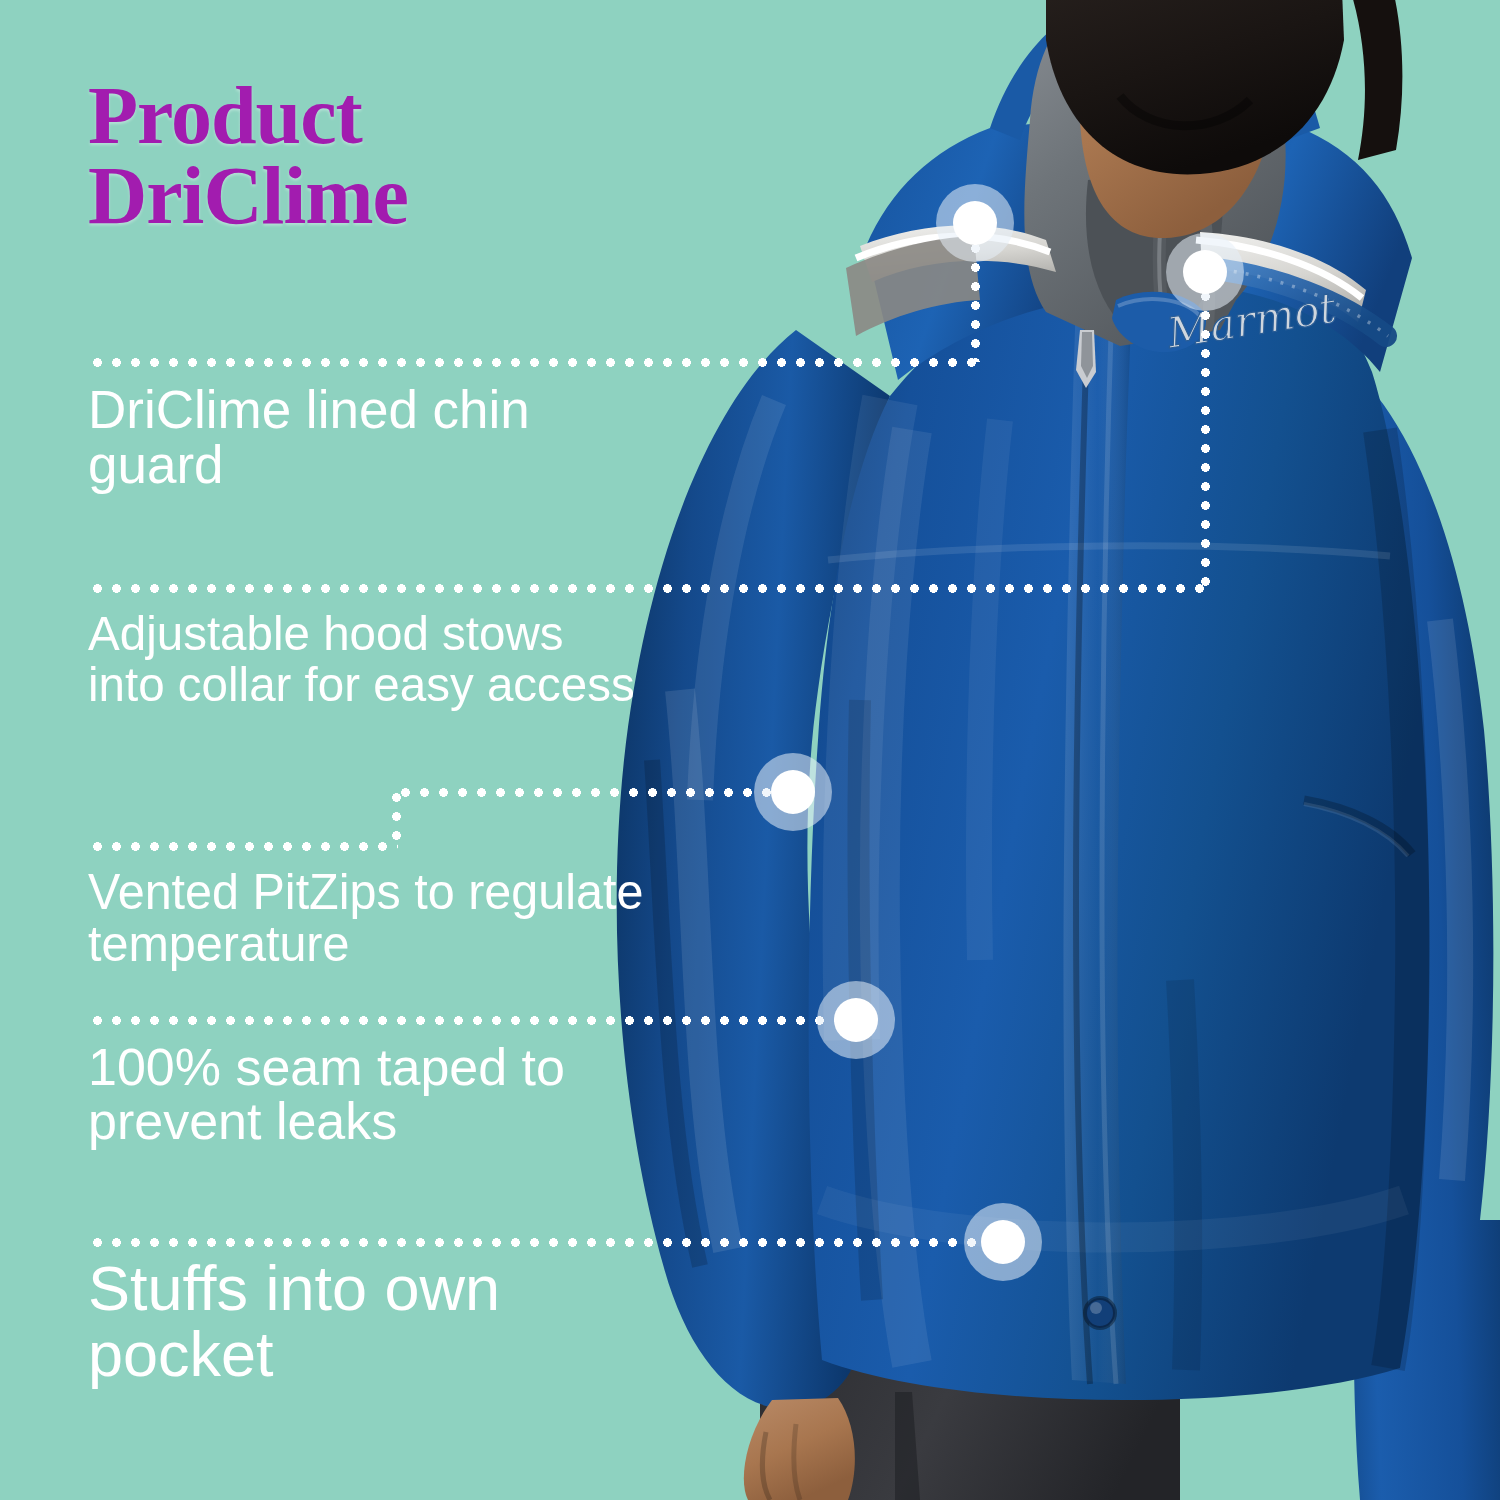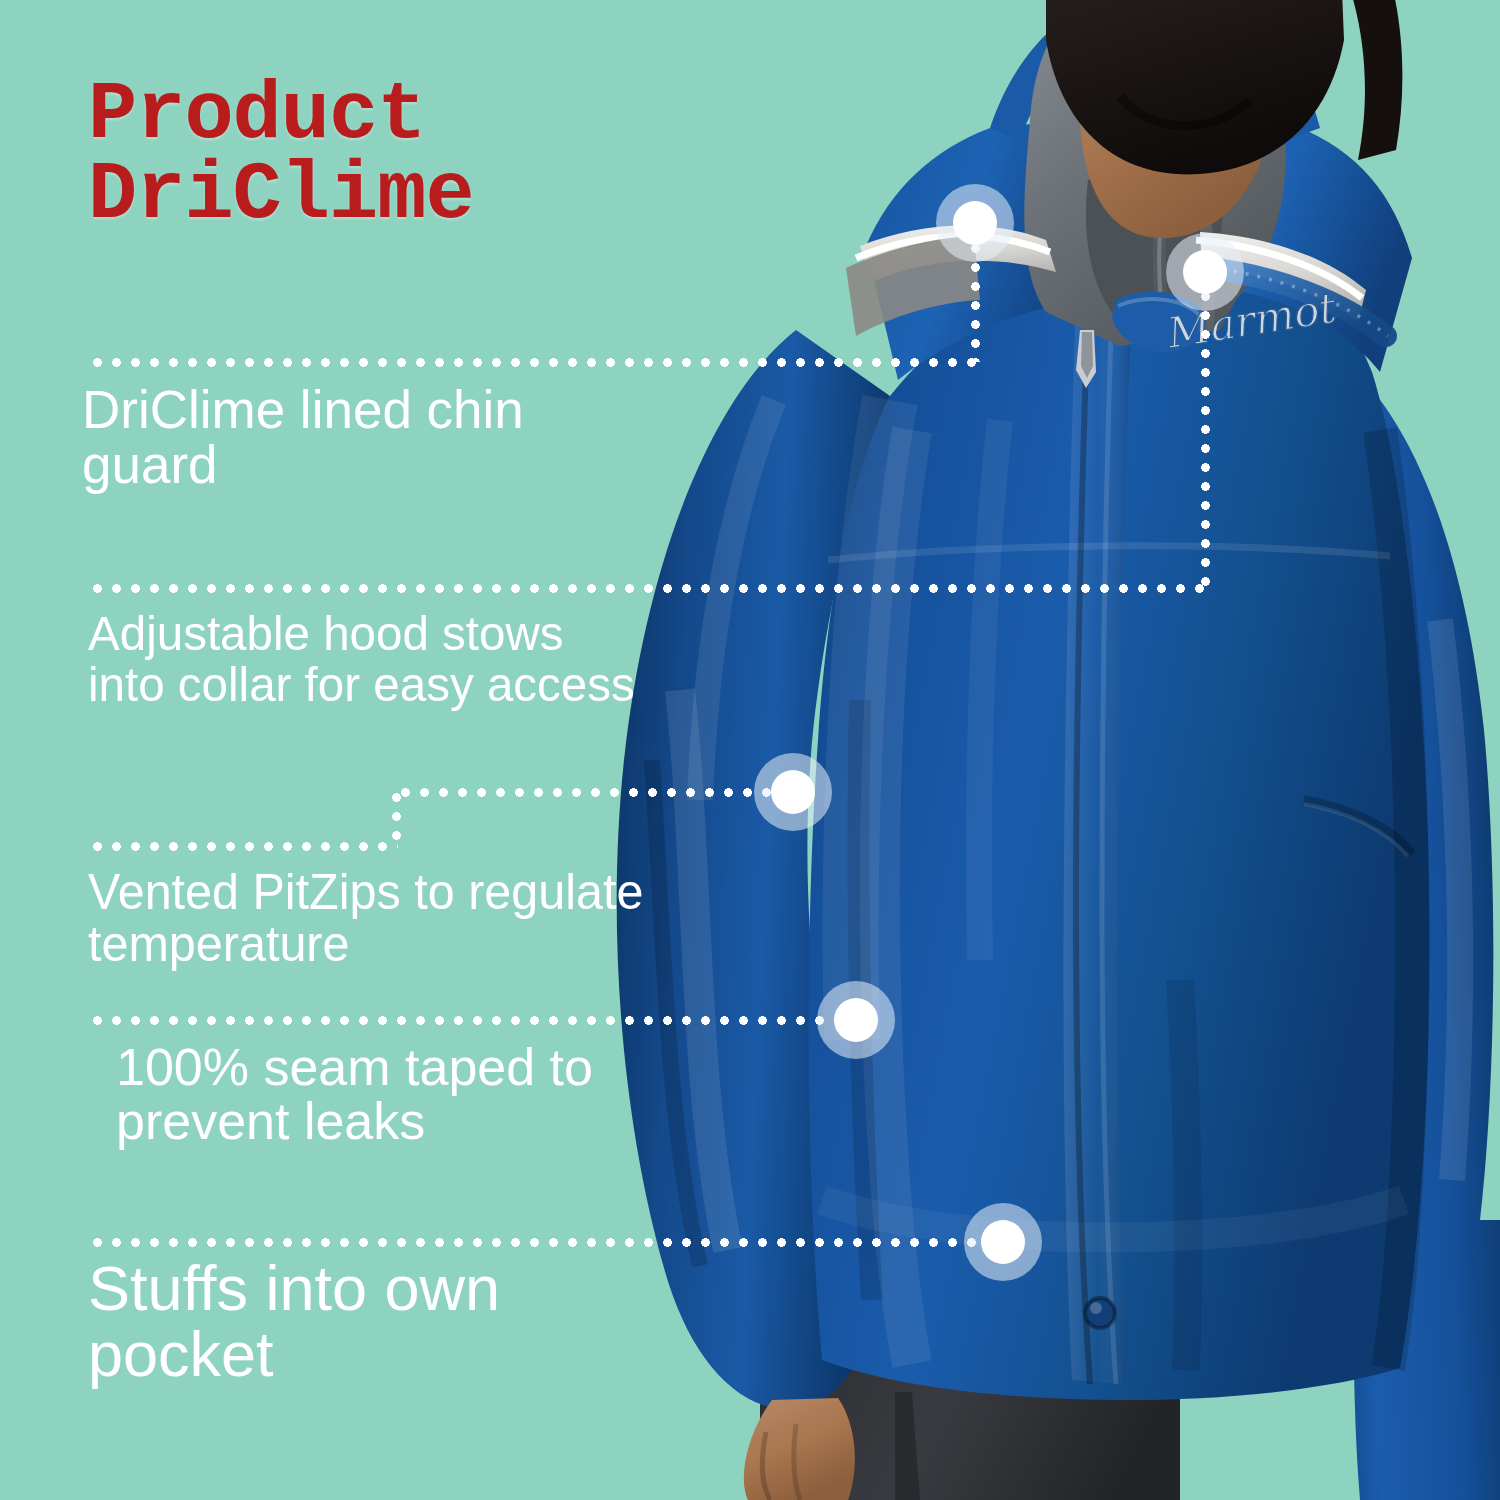--- a/index.html
+++ b/index.html
@@ -26,22 +26,22 @@
     overflow: hidden;
   }
   #photo svg { display: block; }
 
   
   #title {
     position: absolute;
     left: 88px;
     top: 76px;
     width: 520px;
-    color: #b91c1c;
-    font-family: Liberation Mono, monospace;
+    color: #a21caf;
+    font-family: Liberation Serif, serif;
     font-weight: bold;
     font-size: 82px;
     line-height: 0.98;
     letter-spacing: -1px;
     text-shadow: 0 2px 3px rgba(255,255,255,0.35);
   }
   #title .line { display: block; }
 
   
   .feature-text {
@@ -279,28 +279,28 @@
   <div class="dot-h" style="left:88px; top:1016px; width:772px;"></div>
 
   <div class="dot-h" style="left:88px; top:1238px; width:918px;"></div>
 
   <div class="marker" style="left:936px; top:184px;"></div>
   <div class="marker" style="left:1166px; top:233px;"></div>
   <div class="marker" style="left:754px; top:753px;"></div>
   <div class="marker" style="left:817px; top:981px;"></div>
   <div class="marker" style="left:964px; top:1203px;"></div>
 
-  <div class="feature-text" style="left:82px; top:382px; width:640px; font-size:53px;">DriClime lined chin
+  <div class="feature-text" style="left:88px; top:382px; width:640px; font-size:53px;">DriClime lined chin
 guard</div>
 
   <div class="feature-text" style="left:88px; top:608px; width:760px; font-size:49px; transform:scaleX(0.97);">Adjustable hood stows
 into collar for easy access</div>
 
   <div class="feature-text" style="left:88px; top:866px; width:760px; font-size:50px; transform:scaleX(0.97);">Vented PitZips to regulate
 temperature</div>
 
-  <div class="feature-text" style="left:88px; top:1040px; width:700px; font-size:52px;margin-left:28px;">100% seam taped to
+  <div class="feature-text" style="left:88px; top:1040px; width:700px; font-size:52px;">100% seam taped to
 prevent leaks</div>
 
   <div class="feature-text" style="left:88px; top:1256px; width:620px; font-size:63px;">Stuffs into own
 pocket</div>
 
 </div>
 
 </body></html>

